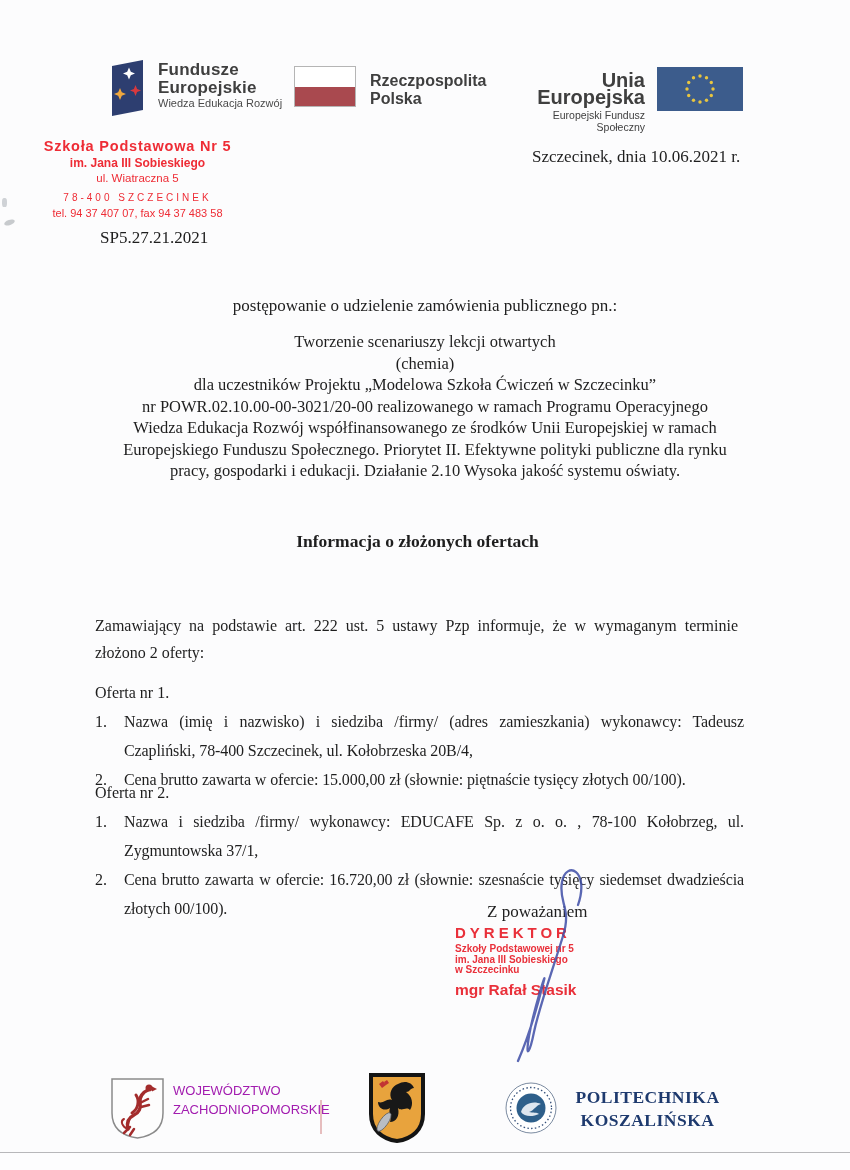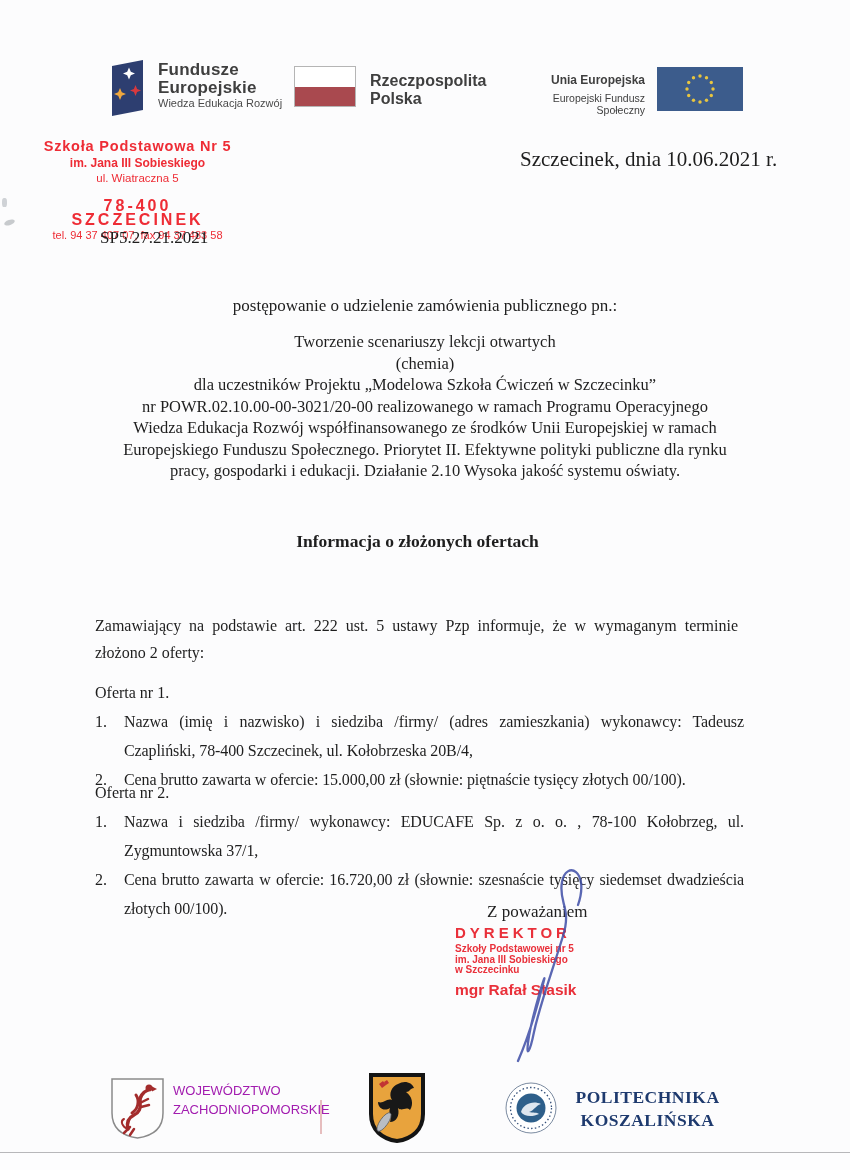--- a/index.html
+++ b/index.html
@@ -13,31 +13,31 @@
   .logo-fundusze{left:110px;top:58px;display:flex;gap:14px;}
   .fe-text{font-family:"Liberation Sans",sans-serif;color:#3f3f3f;padding-top:3px;}
   .fe-name{font-size:17px;font-weight:bold;line-height:18px;letter-spacing:.2px;}
   .fe-sub{font-size:11px;color:#4a4a4a;}
   .logo-rp{left:294px;top:66px;display:flex;gap:14px;}
   .rp-flag{width:62px;height:41px;border:1px solid #b5b5b5;background:#fff;box-sizing:border-box;}
   .rp-flag .red{position:absolute;left:0;bottom:0;width:100%;height:50%;background:#a9494f;}
   .rp-text{font-family:"Liberation Sans",sans-serif;color:#3f3f3f;font-weight:bold;font-size:16px;line-height:18px;padding-top:6px;}
   .logo-ue{left:513px;top:67px;display:flex;gap:12px;}
   .ue-text{font-family:"Liberation Sans",sans-serif;color:#3f3f3f;text-align:right;padding-top:5px;width:132px;}
-  .ue-name{font-size:12px;font-weight:bold;line-height:17px;}
+  .ue-name{font-size:20px;font-weight:bold;line-height:17px;}
   .ue-sub{font-size:10.5px;margin-top:3px;}
   
   .school-stamp{left:40px;top:138px;width:195px;text-align:center;color:#ee2c35;
     font-family:"Liberation Sans",sans-serif;}
   .ss1{font-size:14.5px;font-weight:bold;letter-spacing:.8px;line-height:16px;}
   .ss2{font-size:12px;font-weight:bold;line-height:14px;margin-top:2px;}
   .ss3{font-size:11.5px;line-height:13px;margin-top:2px;}
-  .ss4{font-size:16px;font-weight:bold;letter-spacing:3px;line-height:14px;margin-top:14px;}
+  .ss4{font-size:10px;font-weight:normal;letter-spacing:3px;line-height:14px;margin-top:6px;}
   .ss5{font-size:11px;line-height:13px;margin-top:2px;}
-  .place-date{left:520px;top:147px;font-size:21px;text-align:center;}
+  .place-date{left:532px;top:147px;font-size:17px;text-align:center;}
   .case-number{left:100px;top:228px;font-size:17px;}
   
   .intro-line{left:60px;top:296px;width:730px;text-align:center;font-size:17px;}
   .subject-block{left:60px;top:331px;width:730px;text-align:center;font-size:16.5px;line-height:21.5px;}
   .section-heading{left:60px;top:531px;width:715px;text-align:center;font-size:17.5px;font-weight:bold;}
   .notice-par{left:95px;top:612px;width:643px;font-size:16px;line-height:27px;text-align:justify;}
   .offer{left:95px;font-size:16px;line-height:29px;}
   .offer-title{margin-bottom:0;}
   .offer-item{display:flex;width:649px;}
   .offer-num{width:29px;flex:none;}

